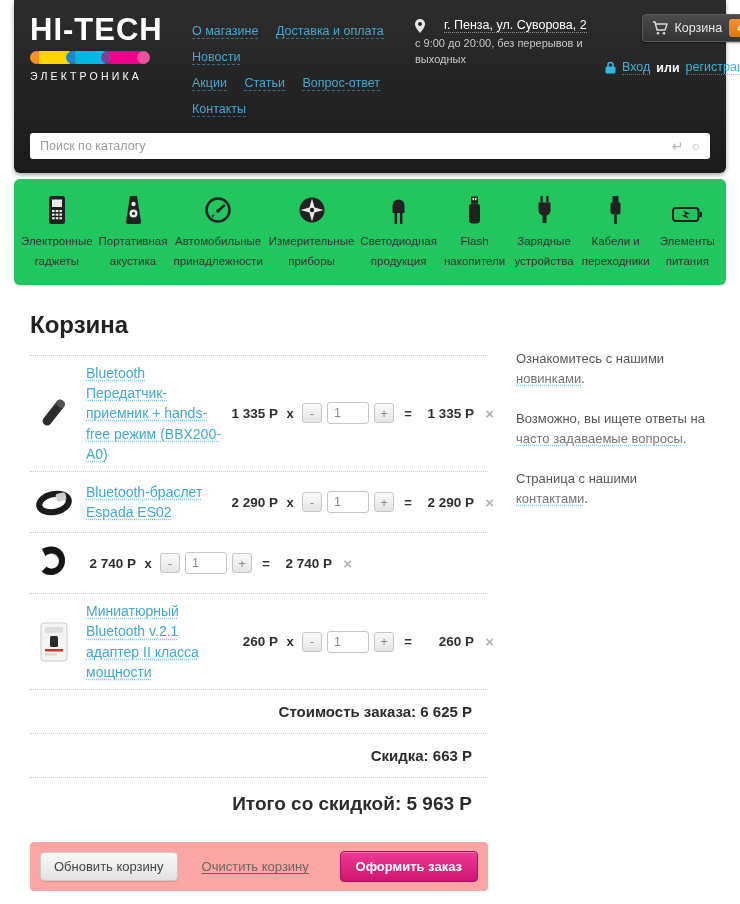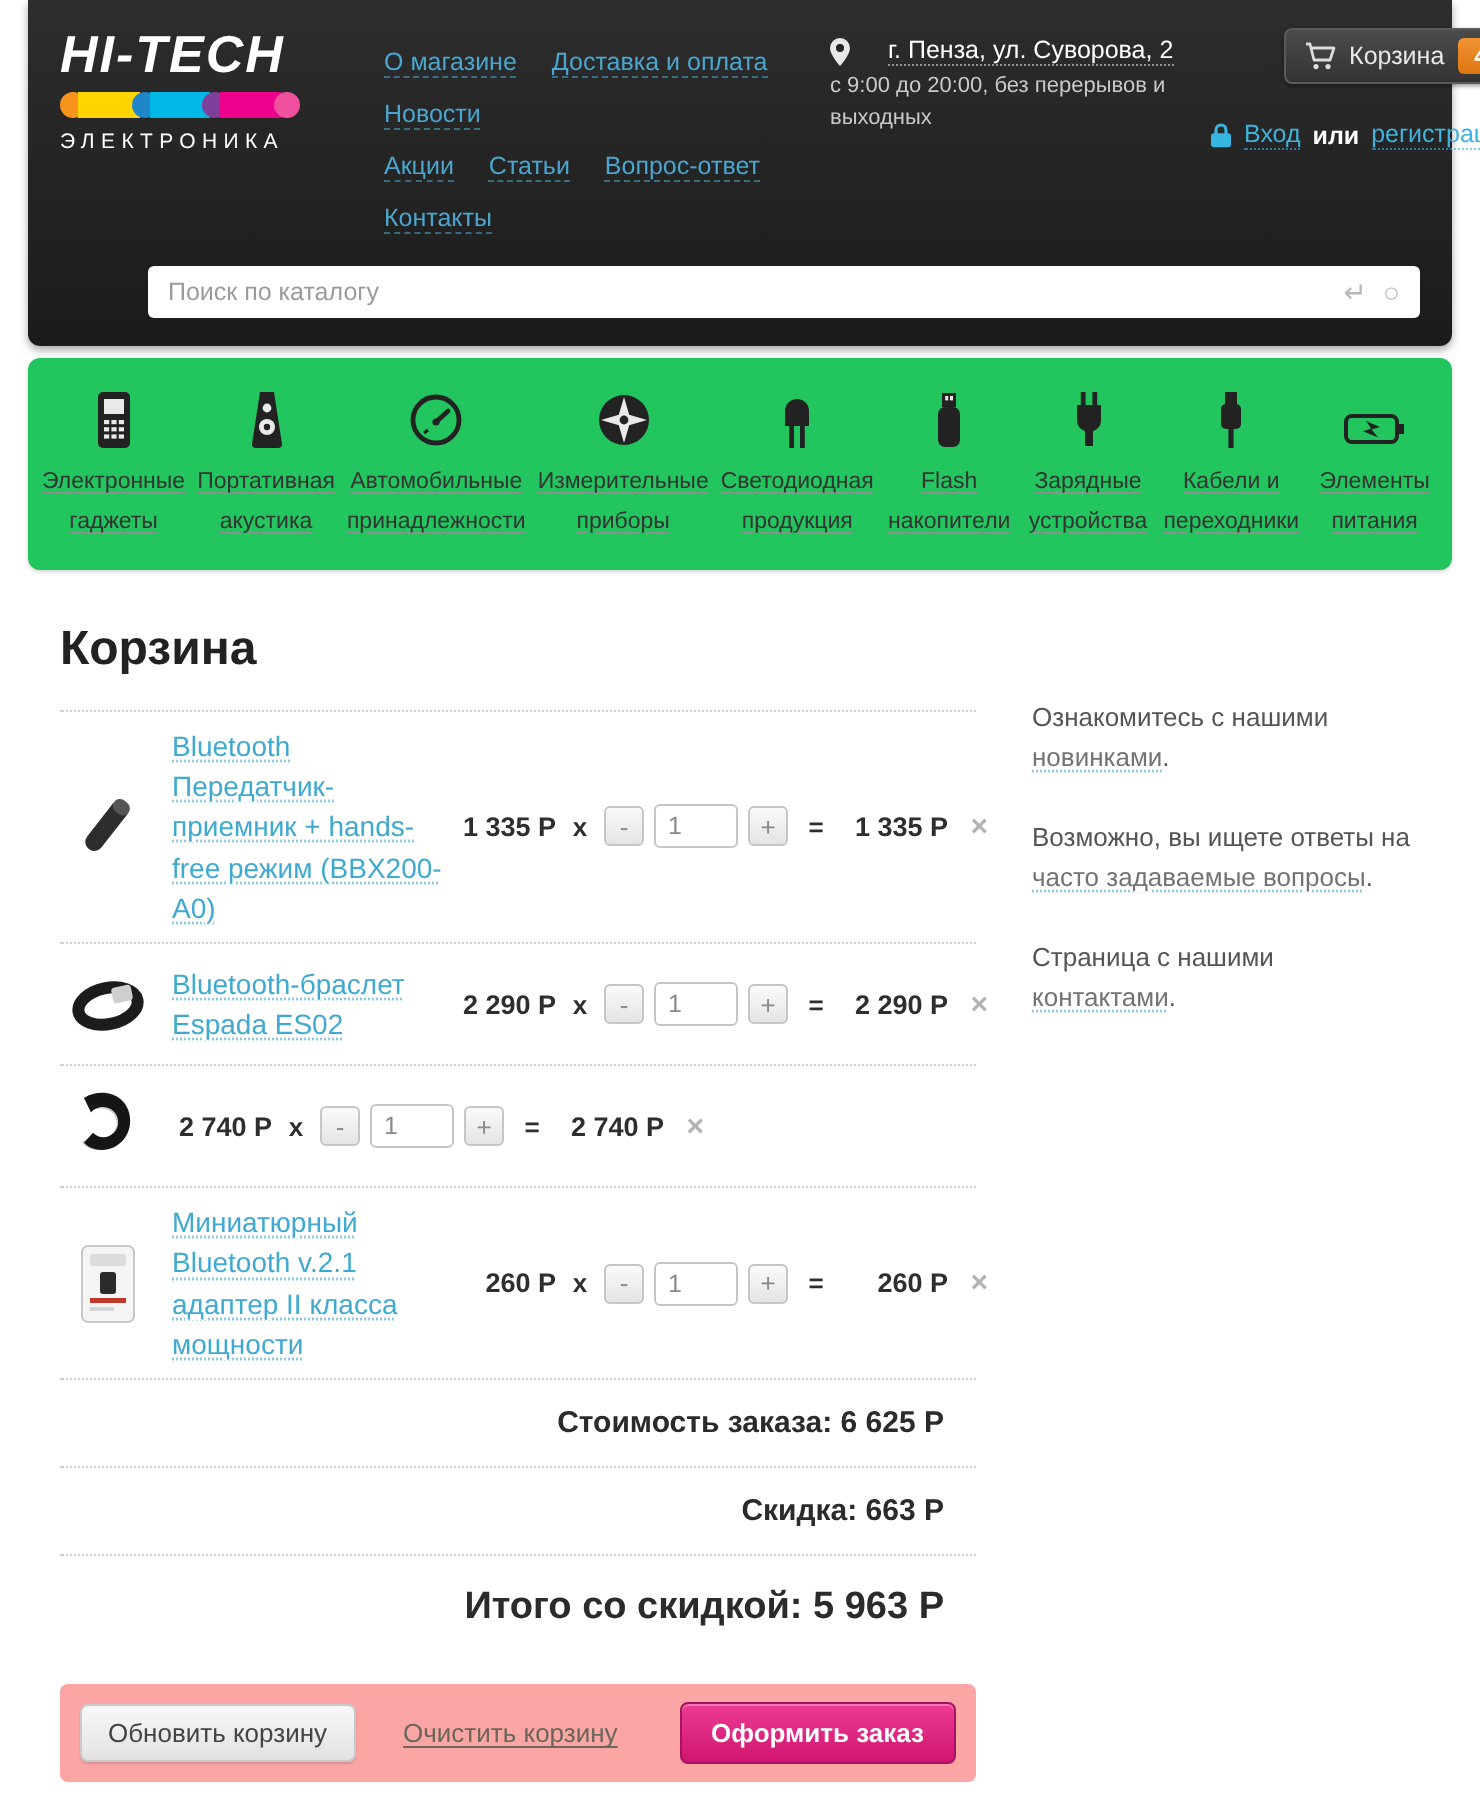--- a/index.html
+++ b/index.html
@@ -13,21 +13,21 @@
 
   
   .site-header {
     margin:0 14px; padding:12px 16px 14px;
     background:linear-gradient(#2d2d2d,#1b1b1b);
     border-radius:0 0 6px 6px;
     box-shadow:0 2px 4px rgba(0,0,0,.35);
   }
   .header-top { display:flex; }
   .logo { width:140px; flex:none; cursor:pointer; }
-  .logo-title { color:#fff; font-weight:bold; font-size:26px; letter-spacing:1px;font-style:italic; }
+  .logo-title { color:#fff; font-weight:bold; font-size:31px; letter-spacing:1px; }
   .logo-bar { display:flex; align-items:center; height:13px; width:120px; margin:3px 0 6px; }
   .logo-bar i { display:block; height:13px; }
   .dot { width:13px; border-radius:50%; flex:none; }
   .seg { flex:1; margin:0 -4px; }
   .logo-sub { color:#fff; font-size:10.5px; letter-spacing:3.2px; }
   .main-nav { width:215px; flex:none; padding-top:6px; margin-left:22px; font-size:12.5px; line-height:26px; }
   .main-nav a { color:#4aa6ce; text-decoration:none; border-bottom:1px dashed rgba(74,166,206,.55); margin-right:14px; white-space:nowrap; }
   .hdr-contact { flex:none; width:190px; margin-left:8px; padding-top:6px; color:#fff; }
   .hdr-loc { font-size:12.5px; display:flex; align-items:center; gap:19px; }
   .hdr-loc span.txt { border-bottom:1px dotted rgba(255,255,255,.5); cursor:pointer; }
@@ -39,21 +39,21 @@
     background:linear-gradient(#4b4b4b,#333);
     border:1px solid #5a5a5a; border-radius:4px;
     padding:4px 5px 4px 9px; color:#e8e8e8; font-size:12.5px;
     cursor:pointer; box-shadow:0 1px 2px rgba(0,0,0,.4); min-width:106px;
     font-family:"Liberation Sans", sans-serif;
   }
   .cart-badge { margin-left:auto; background:linear-gradient(#f09234,#dd7613); color:#fff; font-size:12px; font-weight:bold; border-radius:3px; padding:2px 8px; }
   .auth { margin-top:18px; font-size:12.5px; color:#fff; display:flex; align-items:center; gap:6px; }
   .auth a { color:#3fb3dd; text-decoration:none; border-bottom:1px dotted rgba(63,179,221,.6); cursor:pointer; }
   .auth b { font-weight:bold; }
-  .search-row { position:relative; margin-top:11px;margin-left:44px; }
+  .search-row { position:relative; margin-top:11px; }
   .search-row input {
     width:100%; height:26px; border:none; border-radius:3px;
     padding:0 64px 0 10px; font-size:12.5px; color:#555;
     font-family:"Liberation Sans", sans-serif; outline:none;
   }
   .search-row input::placeholder { color:#9b9b9b; }
   .search-icons { position:absolute; right:10px; top:0; height:26px; display:flex; align-items:center; gap:8px; color:#b9b9b9; font-size:14px; }
   .search-icons span { cursor:pointer; }
 
   

